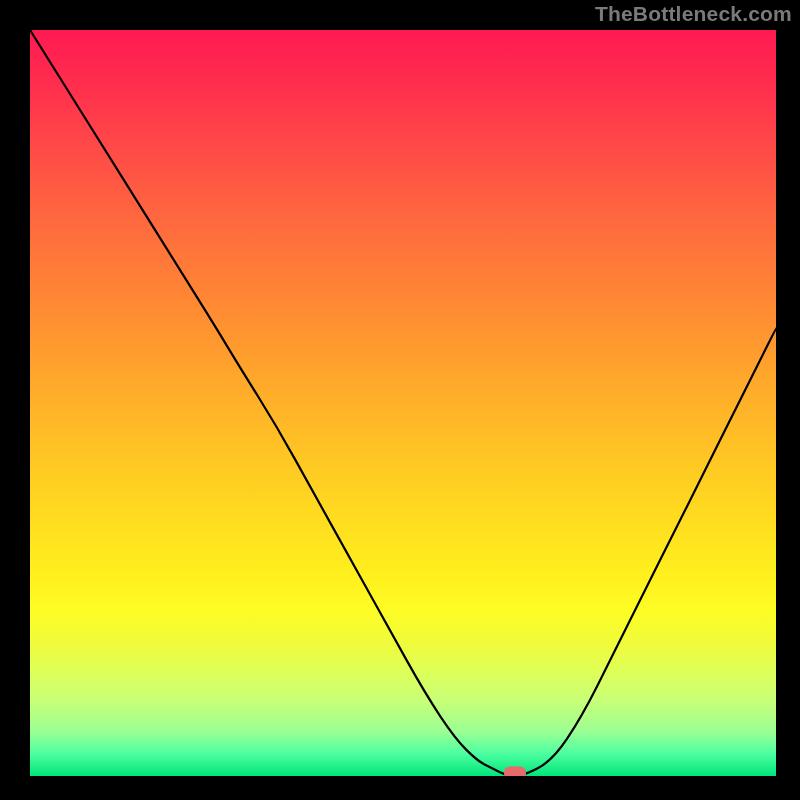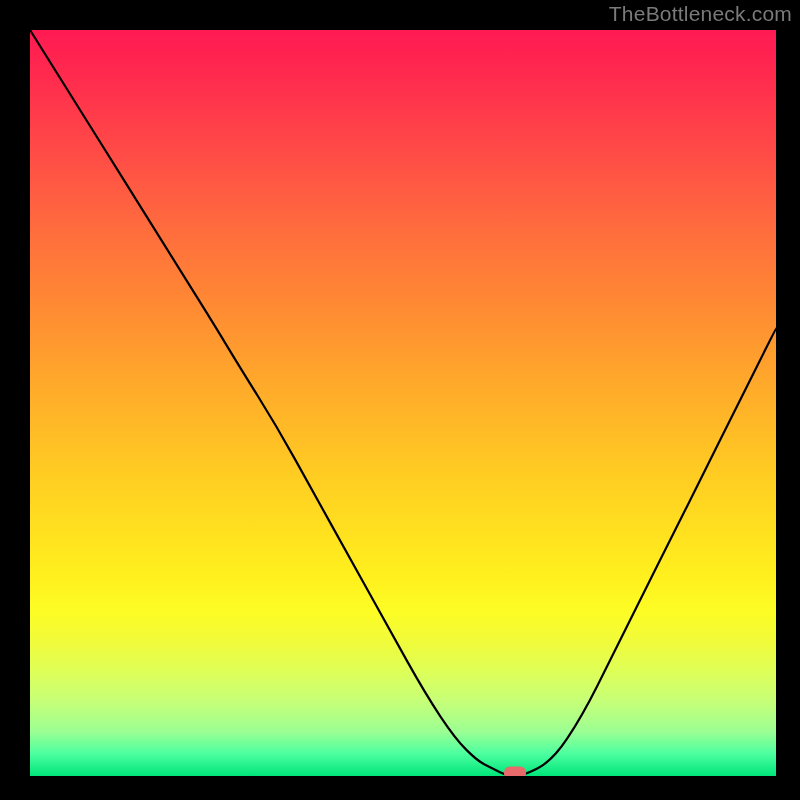--- a/index.html
+++ b/index.html
@@ -9,21 +9,21 @@
     background: #000;
     position: relative;
     font-family: Arial, Helvetica, sans-serif;
   }
   .watermark {
     position: absolute;
     top: 2px;
     right: 8px;
     color: #7a7a7a;
     font-size: 21px;
-    font-weight: 400;
+    font-weight: 700;
     letter-spacing: 0.2px;
     z-index: 20;
   }
   .plot-area {
     position: absolute;
     left: 30px;
     top: 30px;
     width: 746px;
     height: 746px;
     overflow: hidden;

